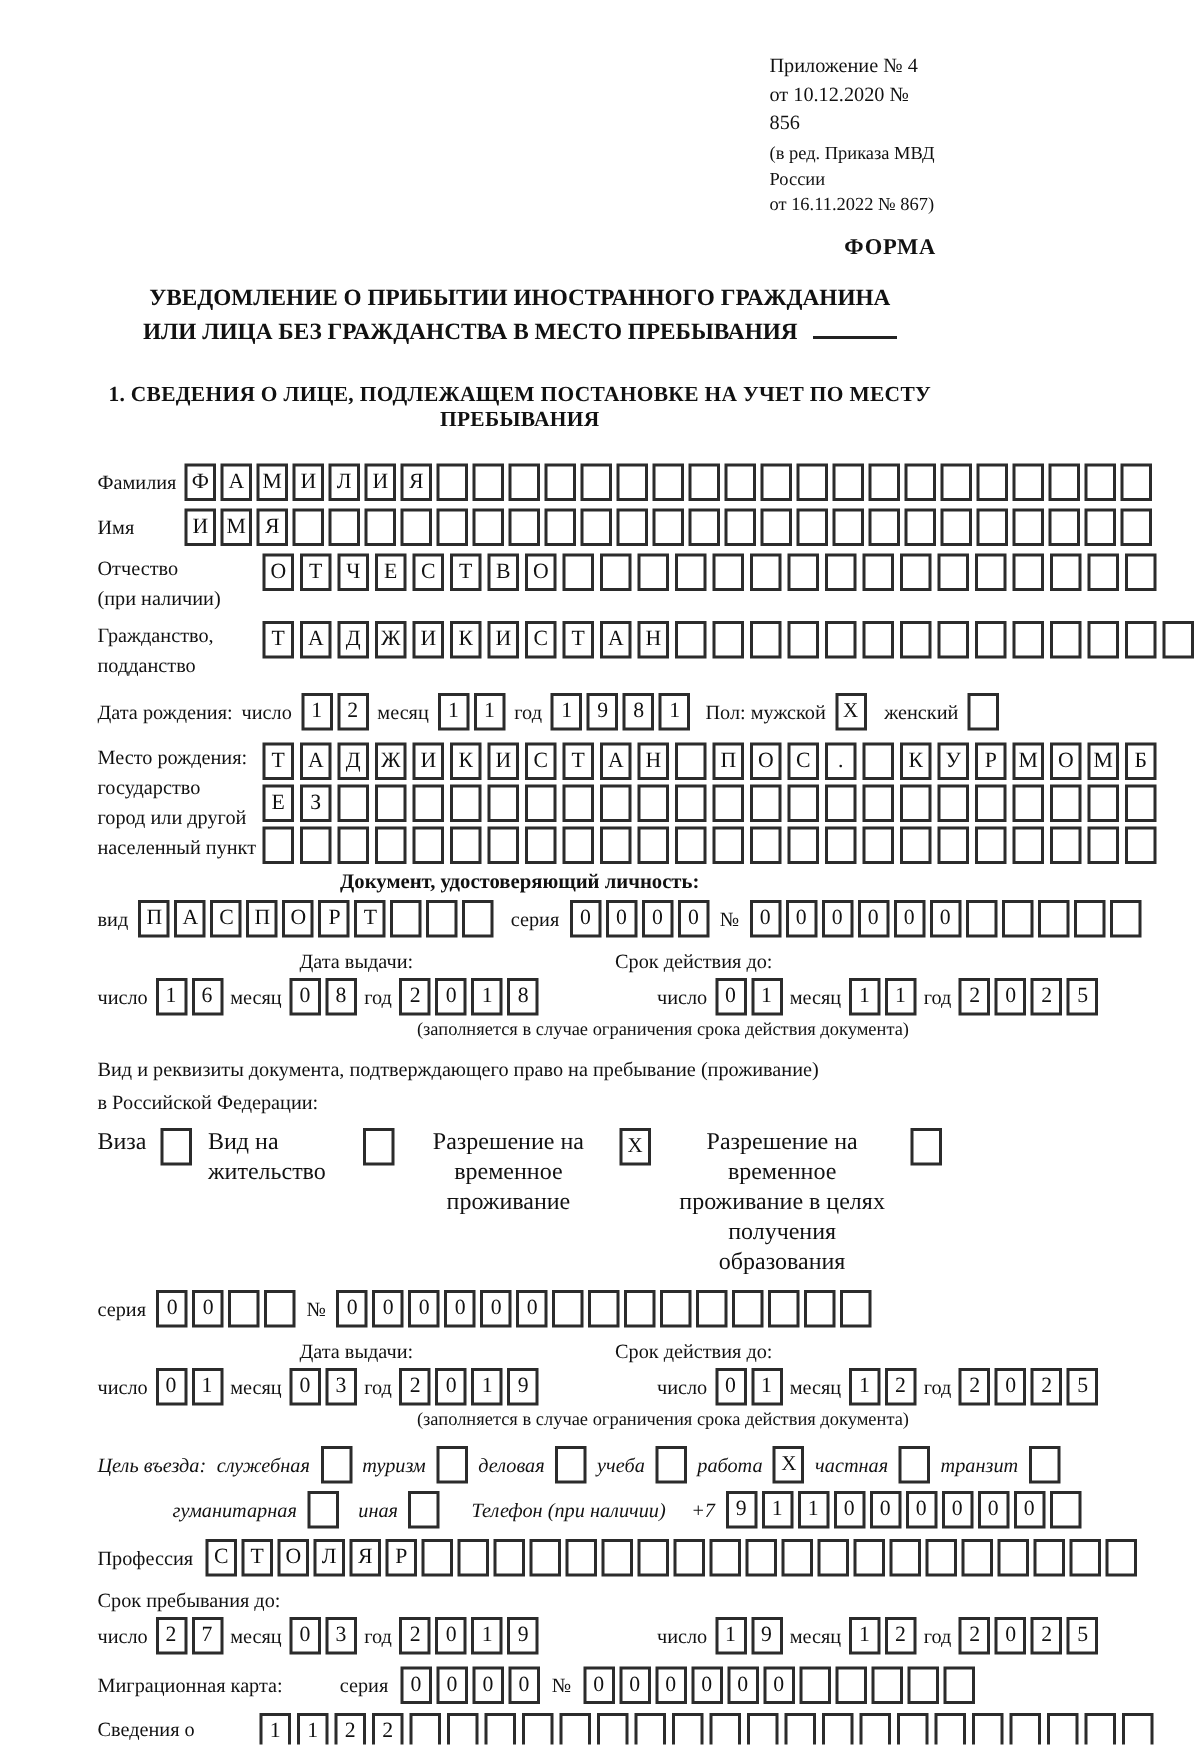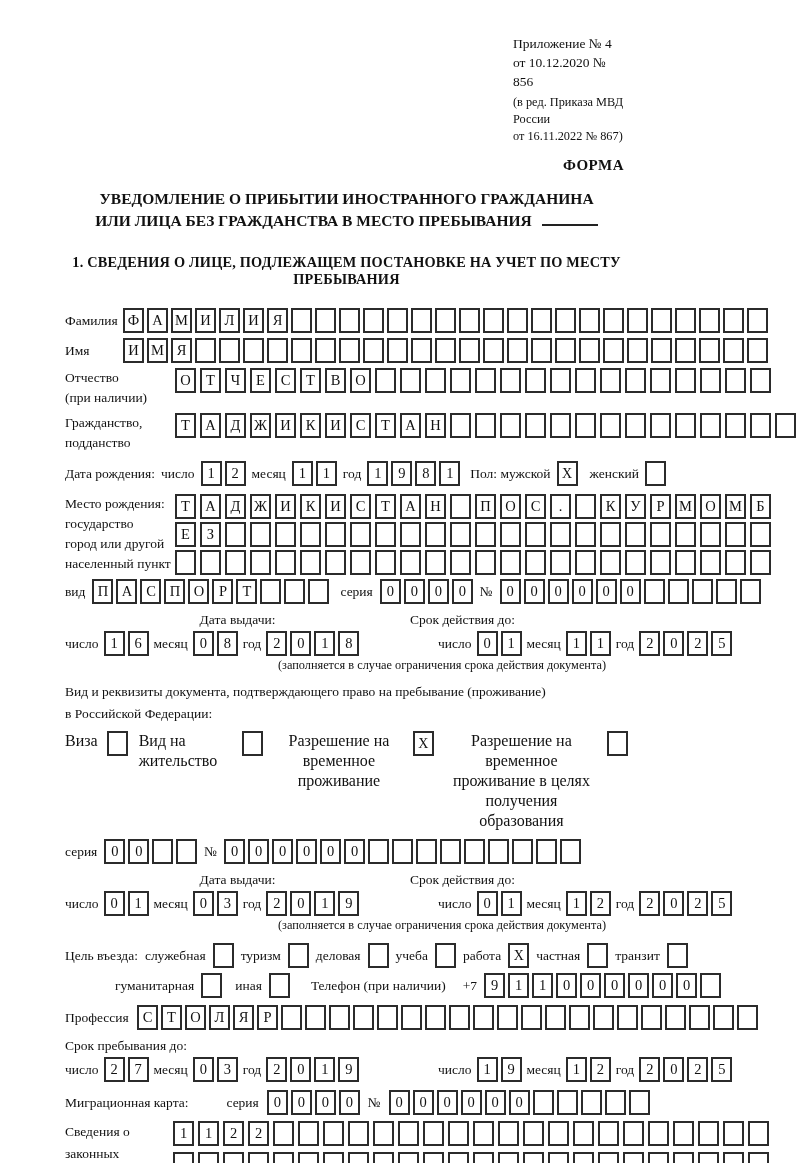--- a/index.html
+++ b/index.html
@@ -41,21 +41,21 @@
 
   .para{font-size:13.5px;line-height:22px;margin-top:8px;}
   .cbrow{display:flex;align-items:flex-start;gap:11px;margin-top:6px;}
   .cbitem{display:flex;align-items:flex-start;gap:9px;}
   .cbitem .txt{font-size:16px;line-height:20px;}
   .txtc{text-align:center;}
   .mw175{max-width:175px;}
   .mw205{max-width:205px;}
 
   .goalrow{display:flex;align-items:center;gap:7px;margin-top:10px;}
-  .goalrow .lbl{font-size:13.5px;}
+  .goalrow .lbl{font-size:13.5px;font-style:italic;}
   .indent50{margin-left:50px;}
   .migrow{display:flex;align-items:center;gap:8px;margin-top:8px;}
 
   .reps{display:flex;margin-top:6px;}
   .reps-lbls{width:108px;flex:none;font-size:13.5px;line-height:22px;}
   .reps-cells{display:flex;flex-direction:column;gap:6px;}
   .repnote{font-size:13px;margin:8px 0 0 148px;}
 </style>
 </head>
 <body>
@@ -317,20 +317,21 @@
           <div class="cell"></div>
           <div class="cell"></div>
           <div class="cell"></div>
           <div class="cell"></div>
           <div class="cell"></div>
           <div class="cell"></div>
         </div>
     </div>
   </div>
 
+  <div class="dochdr">Документ, удостоверяющий личность:</div>
 
   <div class="vidrow">
     <span class="lbl">вид</span>
     <div class="cells">
         <div class="cell">П</div>
         <div class="cell">А</div>
         <div class="cell">С</div>
         <div class="cell">П</div>
         <div class="cell">О</div>
         <div class="cell">Р</div>

